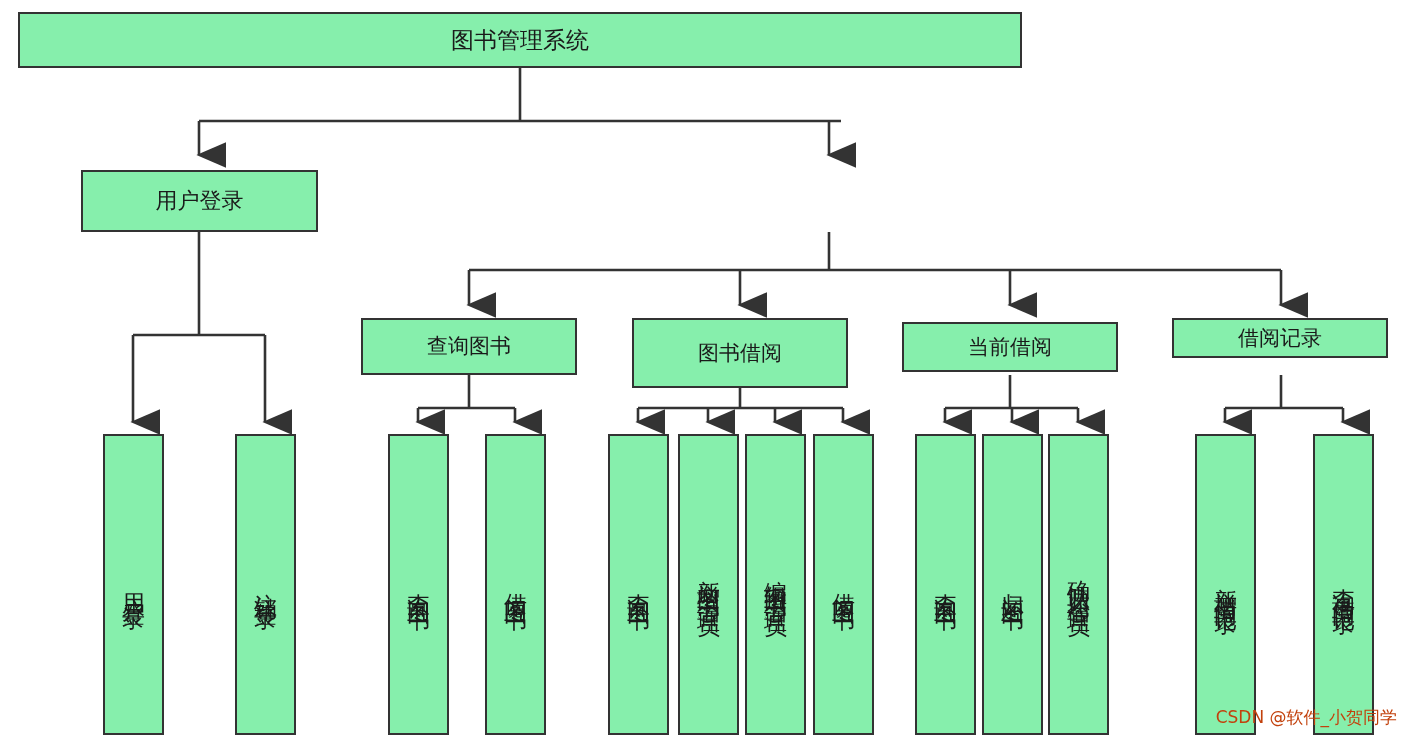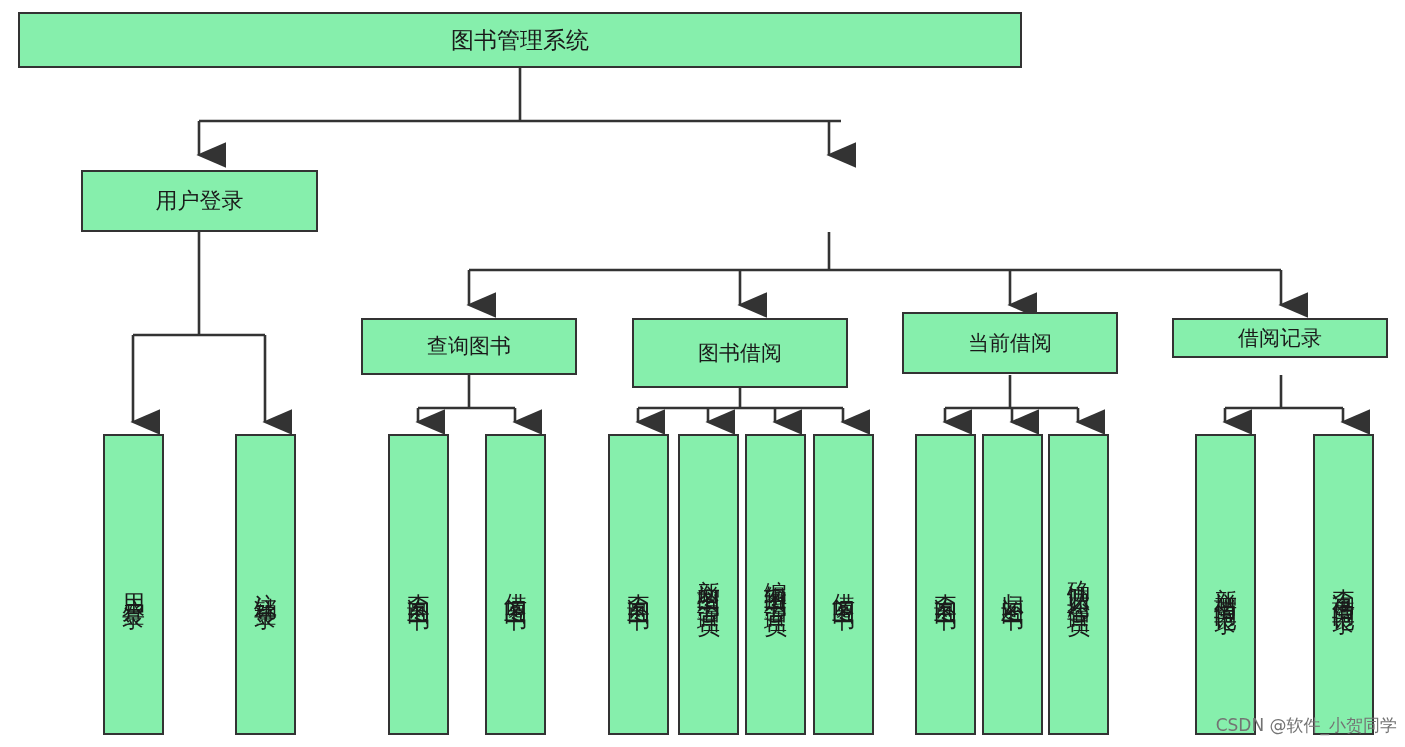--- a/index.html
+++ b/index.html
@@ -53,23 +53,23 @@
     text-orientation: upright;
     font-size: 23px;
     letter-spacing: 5px;
     line-height: 1;
     white-space: nowrap;
     max-height: 286px;
   }
   #watermark {
     position: absolute;
     right: 8px;
-    bottom: 10px;
+    bottom: 18px;
     font-size: 17px;
-    color: #737373;
+    color: #c2410c;
     z-index: 5;
     white-space: nowrap;
     font-family: "DejaVu Sans", "Liberation Sans", sans-serif;
   }
 </style>
 </head>
 <body>
 
 <div id="canvas">
 
@@ -133,21 +133,21 @@
   <div class="node l1" style="left:81px; top:170px; width:237px; height:62px;">
     <span class="label">用户登录</span>
   </div>
 
   <div class="node l2" style="left:361px; top:318px; width:216px; height:57px;">
     <span class="label">查询图书</span>
   </div>
   <div class="node l2" style="left:632px; top:318px; width:216px; height:70px;">
     <span class="label">图书借阅</span>
   </div>
-  <div class="node l2" style="left:902px; top:312px; width:216px; height:62px;">
+  <div class="node l2" style="left:902px; top:322px; width:216px; height:50px;">
     <span class="label">当前借阅</span>
   </div>
   <div class="node l2" style="left:1172px; top:318px; width:216px; height:40px;">
     <span class="label">借阅记录</span>
   </div>
 
   <div class="node leaf" style="left:103px; top:434px; width:61px; height:301px;">
     <span class="label">用户登录</span>
   </div>
   <div class="node leaf" style="left:235px; top:434px; width:61px; height:301px;">

